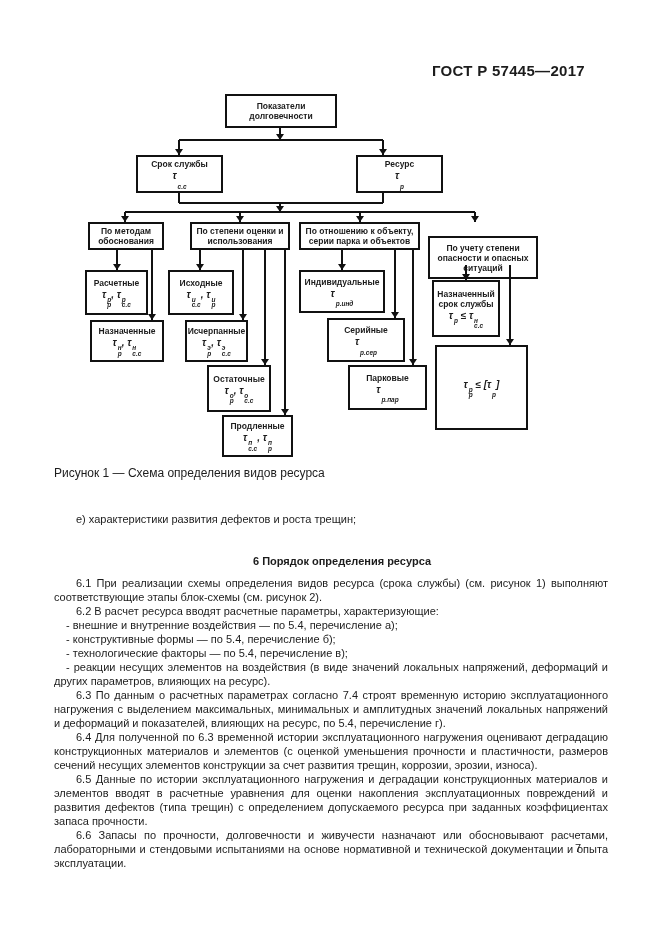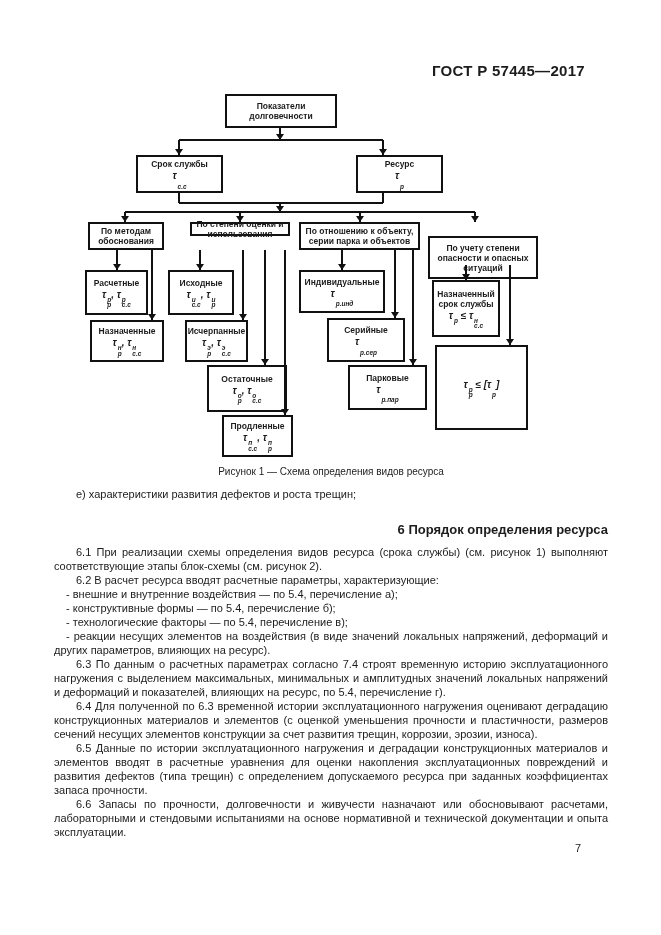--- a/index.html
+++ b/index.html
@@ -13,28 +13,28 @@
         display:flex;flex-direction:column;align-items:center;justify-content:center;
         text-align:center;font-weight:bold;font-size:8.5px;line-height:10px;padding:1px 2px;}
   .formula{display:block;font-style:italic;font-size:10px;line-height:12px;margin-top:1px;font-weight:bold;}
   .tok{white-space:pre;}
   .ss{display:inline-flex;flex-direction:column;align-items:flex-start;
       font-size:6.5px;line-height:5.5px;vertical-align:-4px;margin:0 0 0 1px;}
   .line{position:absolute;background:#111;}
   .arr{position:absolute;width:0;height:0;border-left:4px solid transparent;
        border-right:4px solid transparent;border-top:6px solid #111;}
 
-  .caption{position:absolute;top:466px;left:54px;width:554px;text-align:center;font-size:10px;}
+  .caption{position:absolute;top:466px;left:54px;width:554px;text-align:left;font-size:12px;}
 
   
   .content{position:absolute;top:487px;left:54px;width:554px;font-size:11px;line-height:14px;text-align:justify;}
   .content p{margin:0;text-indent:22px;}
-  .content p.item{text-align:left;}
+  .content p.item{text-align:left;margin-top:25px;}
   .content p.bullet{text-indent:12px;}
-  .content h2{font-size:13px;font-weight:bold;margin:22px 0 8px 0;text-indent:22px;text-align:right;}
+  .content h2{font-size:11px;font-weight:bold;margin:28px 0 8px 0;text-indent:22px;text-align:center;}
   .pageno{position:absolute;top:842px;right:80px;font-size:11px;}
 </style>
 </head>
 <body>
 
 <div class="page">
 
   <div class="doc-header">ГОСТ Р 57445—2017</div>
 
   <div class="diagram" id="diagram">
@@ -51,21 +51,21 @@
 
     <div class="fbox" style="left:356px;top:155px;width:87px;height:38px">
       <span>Ресурс</span>
       <span class="formula"><span class="tok">τ<span class="ss"><span>&nbsp;</span><span>р</span></span></span></span>
     </div>
 
     <div class="fbox" style="left:88px;top:222px;width:76px;height:28px">
       <span>По методам обоснования</span>
     </div>
 
-    <div class="fbox" style="left:190px;top:222px;width:100px;height:14px">
+    <div class="fbox" style="left:190px;top:222px;width:100px;height:28px">
       <span>По степени оценки и использования</span>
     </div>
 
     <div class="fbox" style="left:299px;top:222px;width:121px;height:28px">
       <span>По отношению к объекту, серии парка и объектов</span>
     </div>
 
     <div class="fbox" style="left:428px;top:236px;width:110px;height:43px">
       <span>По учету степени опасности и опасных ситуаций</span>
     </div>
@@ -83,21 +83,21 @@
     <div class="fbox" style="left:168px;top:270px;width:66px;height:45px">
       <span>Исходные</span>
       <span class="formula"><span class="tok">τ<span class="ss"><span>и</span><span>с.с</span></span></span><span class="tok">, </span><span class="tok">τ<span class="ss"><span>и</span><span>р</span></span></span></span>
     </div>
 
     <div class="fbox" style="left:185px;top:320px;width:63px;height:42px">
       <span>Исчерпанные</span>
       <span class="formula"><span class="tok">τ<span class="ss"><span>э</span><span>р</span></span></span><span class="tok">, </span><span class="tok">τ<span class="ss"><span>э</span><span>с.с</span></span></span></span>
     </div>
 
-    <div class="fbox" style="left:207px;top:365px;width:80px;height:47px">
+    <div class="fbox" style="left:207px;top:365px;width:64px;height:47px">
       <span>Остаточные</span>
       <span class="formula"><span class="tok">τ<span class="ss"><span>о</span><span>р</span></span></span><span class="tok">, </span><span class="tok">τ<span class="ss"><span>о</span><span>с.с</span></span></span></span>
     </div>
 
     <div class="fbox" style="left:222px;top:415px;width:71px;height:42px">
       <span>Продленные</span>
       <span class="formula"><span class="tok">τ<span class="ss"><span>п</span><span>с.с</span></span></span><span class="tok">, </span><span class="tok">τ<span class="ss"><span>п</span><span>р</span></span></span></span>
     </div>
 
     <div class="fbox" style="left:299px;top:270px;width:86px;height:43px">

